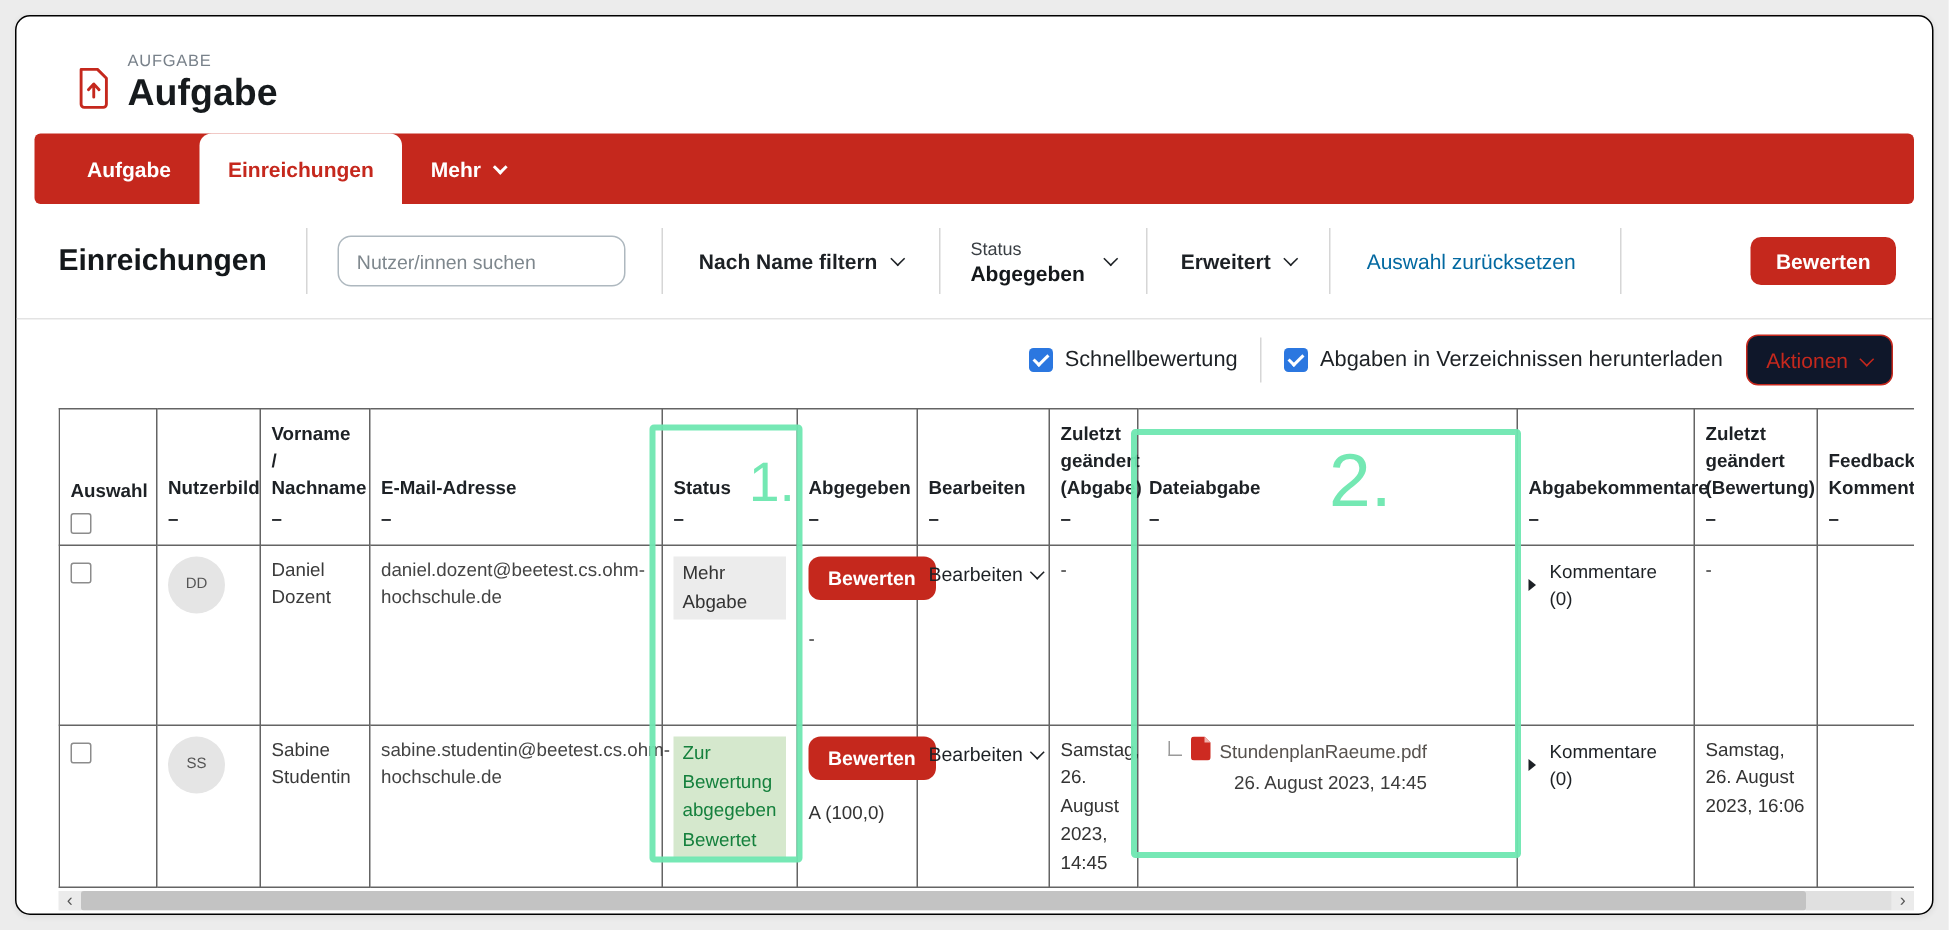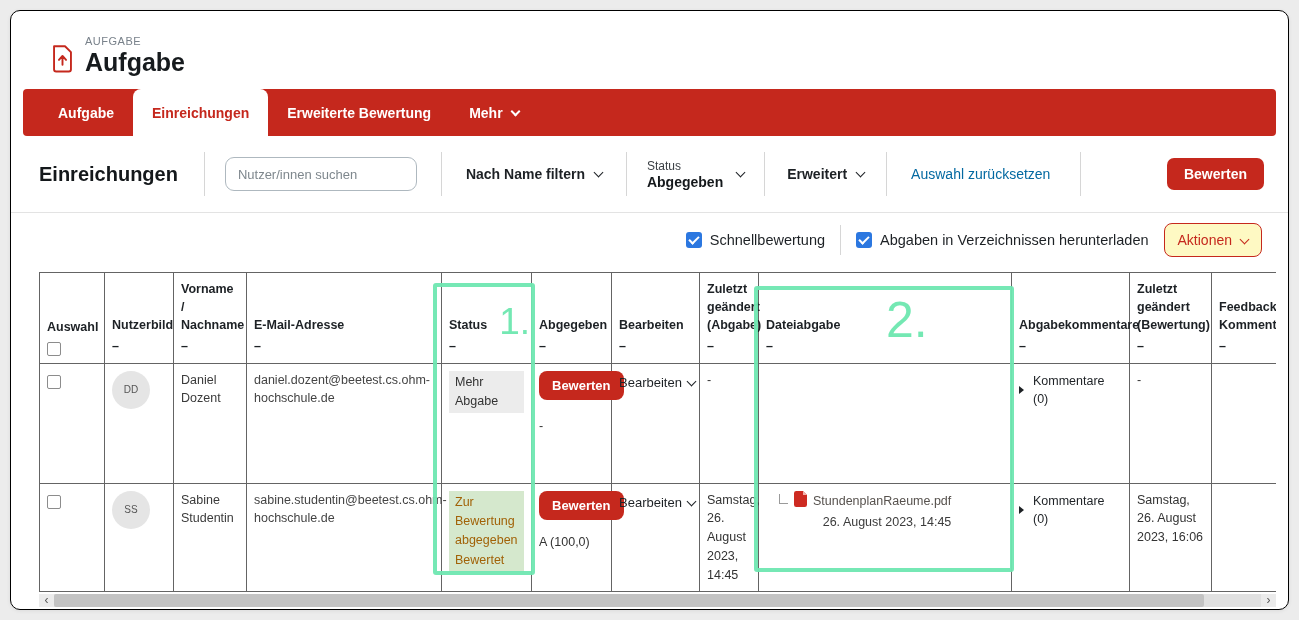--- a/index.html
+++ b/index.html
@@ -44,42 +44,42 @@
 
   .ml26 { margin-left: 26px; } .ml24 { margin-left: 24px; } .ml22 { margin-left: 22px; } .ml20 { margin-left: 20px; }
 
   
   .options { position: absolute; right: 26px; top: 205px; height: 48px; display: flex; align-items: center; gap: 15px; }
   .opt { display: flex; align-items: center; gap: 8px; font-size: 14.5px; color: #1d2125; cursor: pointer; }
   .cb { width: 16px; height: 16px; border-radius: 3px; background: #2b77e0; position: relative; flex: 0 0 auto; }
   .cb::after { content: ""; position: absolute; left: 5px; top: 2px; width: 4px; height: 8px;
                border-right: 2px solid #fff; border-bottom: 2px solid #fff; transform: rotate(45deg); }
   .options .vdiv { height: 30px; }
-  .btn-outline { background: #fef9c3; border: 1px solid #c5281d; color: #c5281d; border-radius: 8px; padding: 8px 13px;
+  .btn-outline { background: #0f172a; border: 1px solid #c5281d; color: #c5281d; border-radius: 8px; padding: 8px 13px;
                  font-family: inherit; font-size: 14px; font-weight: 400; display: flex; align-items: center; cursor: pointer; }
   .btn-outline .chev { border-width: 1.6px; margin-left: 9px; margin-top: -2px; }
 
   
   .tablewrap { position: absolute; left: 28px; top: 261px; width: calc(100% - 40px); overflow: hidden; }
   table { border-collapse: collapse; table-layout: fixed; width: 1282px; font-size: 12.5px; color: #333; }
   th, td { border: 1px solid #646464; padding: 7px 7px; text-align: left; }
   th { vertical-align: bottom; color: #1d2125; font-size: 12.5px; font-weight: 700; line-height: 1.45; padding-bottom: 7px; }
   td { vertical-align: top; line-height: 1.5; }
   thead tr { height: 89px; }
   tr.row-1 { height: 120px; }
   tr.row-2 { height: 97px; }
   .th-dash { display: block; margin-top: 3px; font-weight: 700; color: #1d2125; text-decoration: none; width: 14px; }
   .cb-empty { width: 14px; height: 14px; border: 1px solid #8c8c8c; border-radius: 2px; background: #fff; margin-top: 4px; }
   th .cb-empty { margin-top: 5px; }
   .avatar { width: 38px; height: 38px; border-radius: 50%; background: #e5e5e5; color: #555; font-size: 10px;
             display: flex; align-items: center; justify-content: center; }
   .user-name { color: #3a3a3a; text-decoration: none; }
   .badge { display: inline-block; padding: 2px 6px; line-height: 1.55; }
   .badge.gray { background: #ececec; color: #333; }
-  .badge.green { background: #d5e8cd; color: #a16207; }
+  .badge.green { background: #d5e8cd; color: #15803d; }
   .btn-sm { font-size: 13px; padding: 7px 13px; border-radius: 8px; }
   .grade { margin-top: 17px; color: #333; }
   .editsel { display: flex; align-items: center; justify-content: space-between; color: #1d2125; font-size: 13px; cursor: pointer; padding-top: 2px; }
   .editsel .chev { border-width: 1.5px; margin: 0 2px 2px 6px; }
   .comments { display: flex; align-items: baseline; color: #1d2125; cursor: pointer; padding-top: 1px; }
   .tri { width: 0; height: 0; border-left: 5px solid #1d2125; border-top: 4px solid transparent;
          border-bottom: 4px solid transparent; display: inline-block; margin-right: 9px; flex: 0 0 auto; align-self: center; }
   .file-entry { margin-left: 13px; display: inline-block; }
   .file-line { display: flex; align-items: center; gap: 5px; }
   .tree-icon { width: 9px; height: 10px; border-left: 1.5px solid #9a9a9a; border-bottom: 1.5px solid #9a9a9a;
@@ -118,21 +118,20 @@
       </span>
       <div>
         <div class="eyebrow">AUFGABE</div>
         <h1 class="page-title">Aufgabe</h1>
       </div>
     </div>
 
     <nav class="tabs">
       <button class="tab">Aufgabe</button>
       <button class="tab active">Einreichungen</button>
-      <button class="tab">Erweiterte Bewertung</button>
       <button class="tab">
         <span>Mehr</span>
         <i class="chev"></i>
       </button>
     </nav>
 
     <div class="filterbar">
       <h2 class="section-title">Einreichungen</h2>
       <span class="vdiv ml26"></span>
       <input class="search-input ml20" type="text" placeholder="Nutzer/innen suchen" style="">

